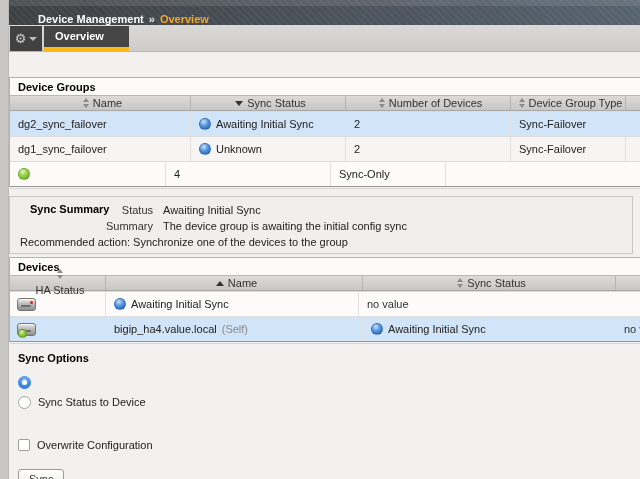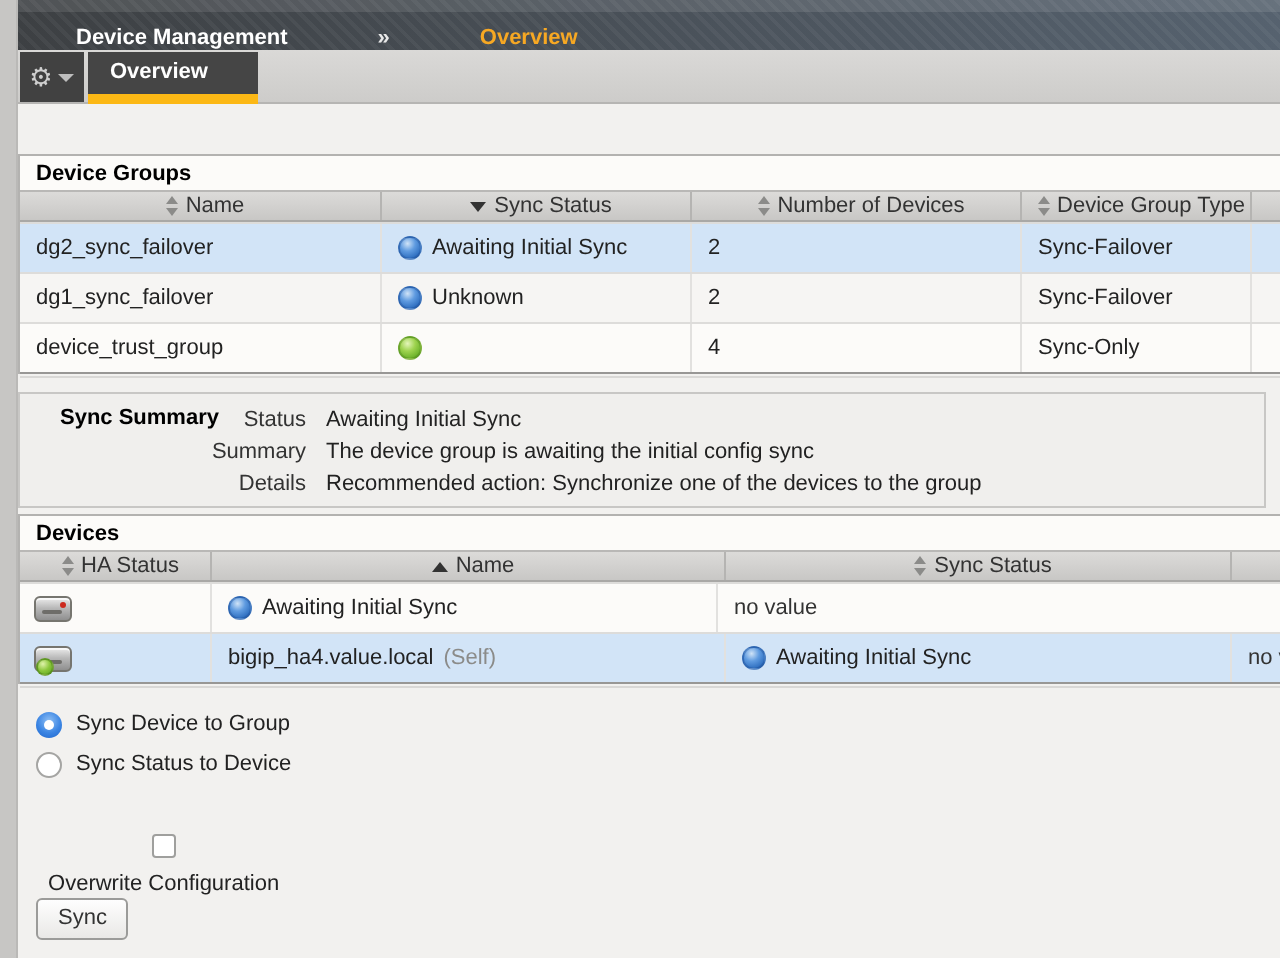--- a/index.html
+++ b/index.html
@@ -12,21 +12,21 @@
   }
   
   .gutter { position:absolute; left:0; top:0; width:9px; height:479px;
             background:#c7c6c4; border-right:1px solid #bab9b7; }
 
   
   .topbar {
     position:absolute; left:9px; top:0; right:0; height:37px;
     background:linear-gradient(to right,#3d4043,#56626f);
     box-shadow:inset 0 6px 0 rgba(255,255,255,0.10);
-    display:flex; align-items:center; padding-left:29px;gap:40px;
+    display:flex; align-items:center; padding-left:29px;
   }
   .topbar .stripes { position:absolute; inset:0;
     background:repeating-linear-gradient(45deg, rgba(255,255,255,0.045) 0 2px, transparent 2px 5px); }
   .crumb-root { color:#fff; font-weight:bold; position:relative; }
   .crumb-sep  { color:#e8e8e8; font-weight:bold; margin:0 5px; position:relative; }
   .crumb-cur  { color:#f7a823; font-weight:bold; position:relative; }
 
   
   .tabstrip { position:absolute; left:9px; top:25px; right:0; height:27px;
     background:linear-gradient(#dad9d7,#cdccca); border-bottom:1px solid #b6b5b3; }
@@ -91,21 +91,21 @@
   
   .options { position:absolute; left:18px; top:352px; }
   .options-title { font-weight:bold; color:#000; margin-bottom:8px; }
   .opt-row { display:flex; align-items:center; gap:7px; height:20px; cursor:pointer; }
   .radio { width:13px; height:13px; border-radius:50%; flex:none; background:#fff; border:1px solid #a5a5a3; }
   .radio-on { border:none;
     background:radial-gradient(circle at 50% 35%, #8fc0f5, #3b85e3 55%, #1f66cc);
     position:relative; }
   .radio-on::after { content:""; position:absolute; left:4px; top:4px; width:5px; height:5px;
     border-radius:50%; background:#fff; }
-  .chk-row { display:flex; align-items:center; gap:7px; height:16px; margin-top:25px; cursor:pointer;flex-direction:column; }
+  .chk-row { display:flex; align-items:center; gap:7px; height:16px; margin-top:25px; cursor:pointer; }
   .checkbox { width:12px; height:12px; background:#fff; border:1px solid #9f9f9d; border-radius:2px; flex:none; }
   .sync-btn { margin-top:16px; display:inline-block; padding:3px 10px 4px 10px;
     background:linear-gradient(#fefefe,#e9e8e6); border:1px solid #9b9b99; border-radius:3px;
     color:#333; cursor:pointer; }
 
   .muted { color:#8b8b89; }
   .novalue { color:#333; }
 </style>
 </head>
 <body>
@@ -188,23 +188,20 @@
     <div class="td" style="width:165px;">
         <span>2</span>
       </div>
     <div class="td" style="width:115px;">
         <span>Sync-Failover</span>
       </div>
     <div class="td" style="width:83px;"></div>
   </div>
 
   <div class="trow row-wht">
-    <div class="td" style="width:180px;">
-        <span>device_trust_group</span>
-      </div>
     <div class="td" style="width:155px;">
       <span class="ball ball-green"></span>
       <span></span>
     </div>
     <div class="td" style="width:165px;">
         <span>4</span>
       </div>
     <div class="td" style="width:115px;text-align:center;">
         <span>Sync-Only</span>
       </div>
@@ -218,30 +215,29 @@
   <div class="summary-rows">
     <div class="summary-row">
       <span class="summary-label">Status</span>
       <span class="summary-value">Awaiting Initial Sync</span>
     </div>
     <div class="summary-row">
       <span class="summary-label">Summary</span>
       <span class="summary-value">The device group is awaiting the initial config sync</span>
     </div>
     <div class="summary-row">
-      <span class="summary-label">Details</span>
       <span class="summary-value">Recommended action: Synchronize one of the devices to the group</span>
     </div>
   </div>
 </div>
 
 <div class="block" style="left:9px; top:257px; width:760px;">
   <div class="block-title">Devices</div>
   <div class="thead">
-    <div class="th" style="width:95px;">
+    <div class="th" style="width:95px;flex-direction:column;">
       <span class="sort-neutral">
           <span class="tri-up"></span>
           <span class="tri-down"></span>
         </span>
       <span>HA Status</span>
     </div>
     <div class="th" style="width:257px;">
       <span class="tri-asc"></span>
       <span>Name</span>
     </div>
@@ -293,23 +289,23 @@
       <span>Awaiting Initial Sync</span>
     </div>
     <div class="td" style="width:153px;">
         <span class="novalue">no value</span>
       </div>
   </div>
   <div class="tbl-bottom"></div>
 </div>
 
 <div class="options">
+  <div class="options-title">Sync Options</div>
   <div class="opt-row">
     <span class="radio radio-on"></span>
-    <span>Sync Device to Group</span>
   </div>
   <div class="opt-row">
     <span class="radio"></span>
     <span>Sync Status to Device</span>
   </div>
   <div class="chk-row">
     <span class="checkbox"></span>
     <span>Overwrite Configuration</span>
   </div>
   <div>

